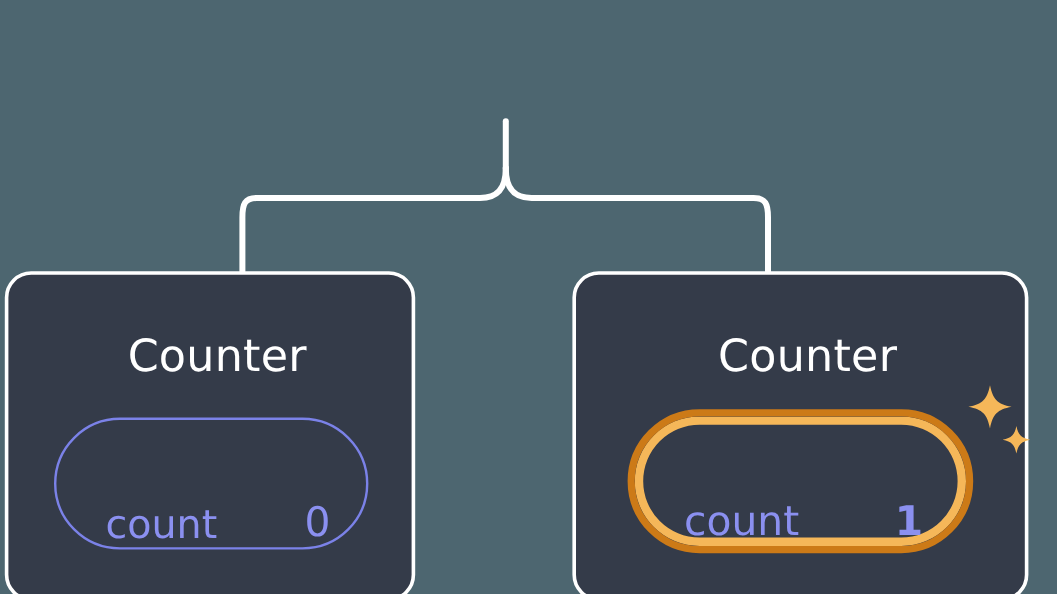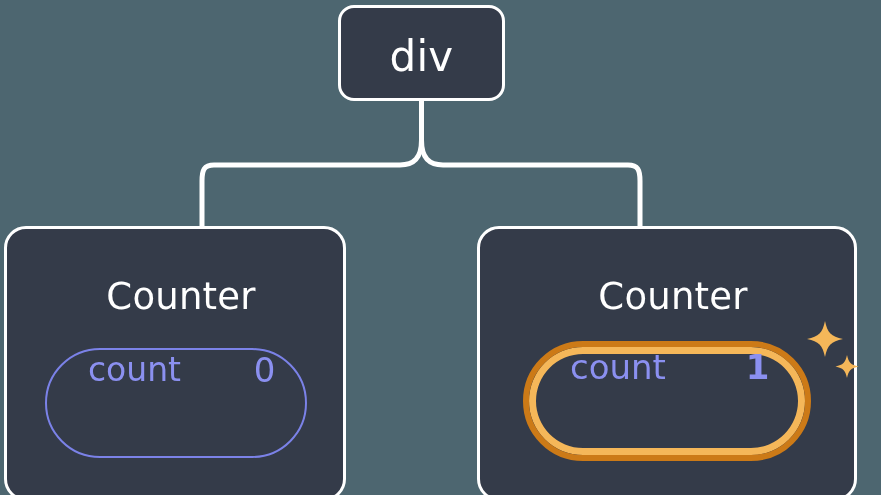--- a/index.html
+++ b/index.html
@@ -77,21 +77,21 @@
     top: 46px;
     font-size: 37px;
     margin-left: 12px;
   }
 
   
   .pill {
     position: absolute;
     box-sizing: border-box;
     display: flex;
-    align-items: flex-start;
+    align-items: flex-end;
     border-radius: 999px;
   }
   .pill-plain {
     left: 38px;
     top: 119px;
     width: 262px;
     height: 110px;
     border: 2px solid #7b82e8;
   }
   
@@ -168,23 +168,20 @@
       <path d="M 421.5 101 L 421.5 140"></path>
       <path d="M 421.5 140 C 421.5 158, 414 165, 400 165
                L 214 165 C 204 165, 202 170, 202 181
                L 202 226"></path>
       <path d="M 421.5 140 C 421.5 158, 429 165, 443 165
                L 628 165 C 638 165, 640 170, 640 181
                L 640 226"></path>
     </g>
   </svg>
 
-  <div class="node node-root">
-    <div class="node-label">div</div>
-  </div>
 
   <div class="node node-left">
     <div class="node-label">Counter</div>
 
     <div class="pill pill-plain">
       <div class="pill-name">count</div>
       <div class="pill-divider"></div>
       <div class="pill-value">0</div>
     </div>
   </div>

